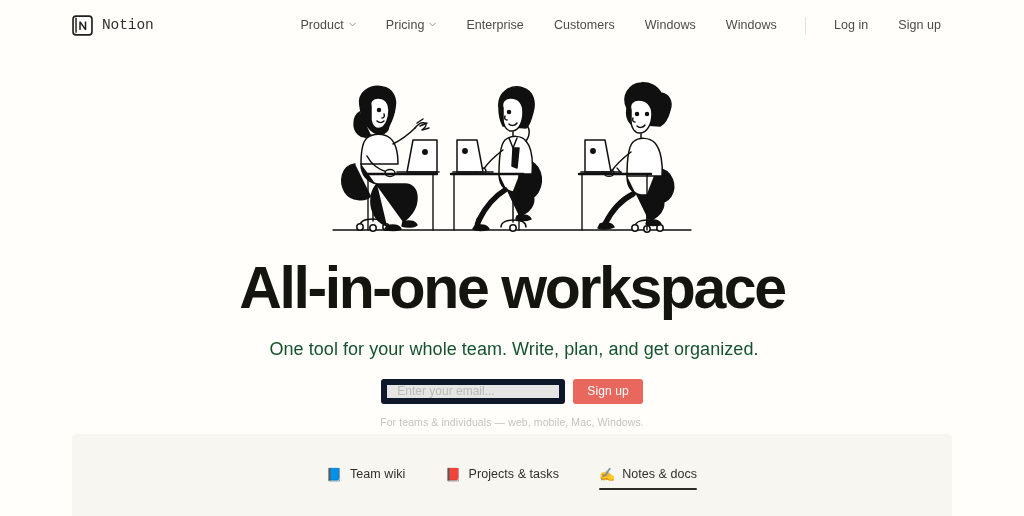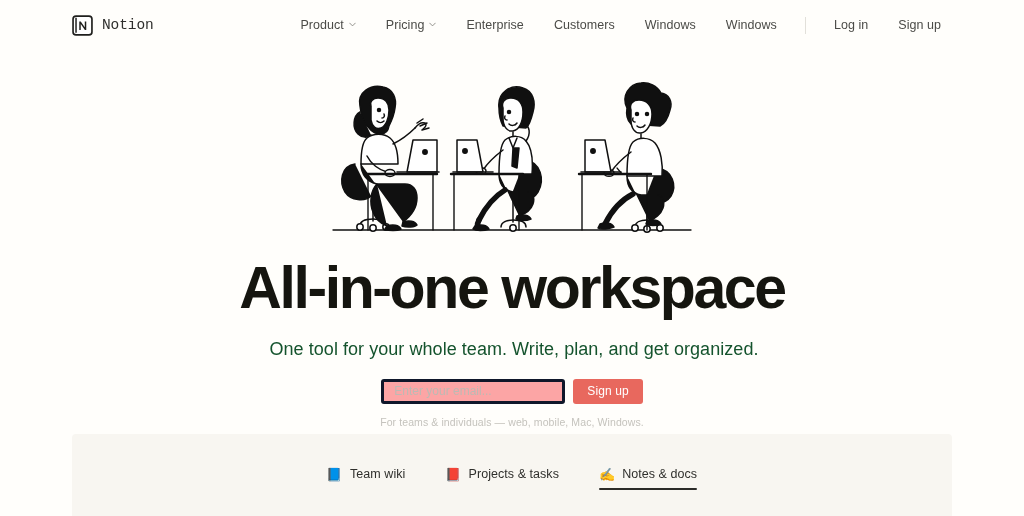--- a/index.html
+++ b/index.html
@@ -107,23 +107,23 @@
   .signup {
     margin: 19px auto 0 auto;
     display: flex;
     justify-content: center;
     align-items: stretch;
     gap: 8px;
   }
   .email-input {
     width: 184px;
     height: 25px;
-    border: 3px solid #0f172a;
+    border: 6px solid #0f172a;
     border-radius: 3px;
-    background: #fca5a5;
+    background: #e5e5e5;
     font-family: "Liberation Sans", sans-serif;
     font-size: 12px;
     color: #3b3b38;
     padding: 0 10px;
     box-sizing: border-box;
     outline: none;
   }
   .email-input::placeholder {
     color: #bcbab4;
   }

